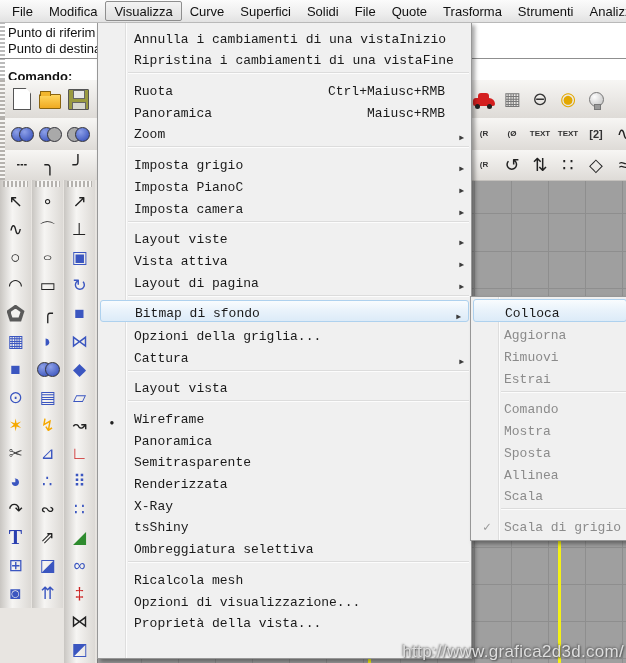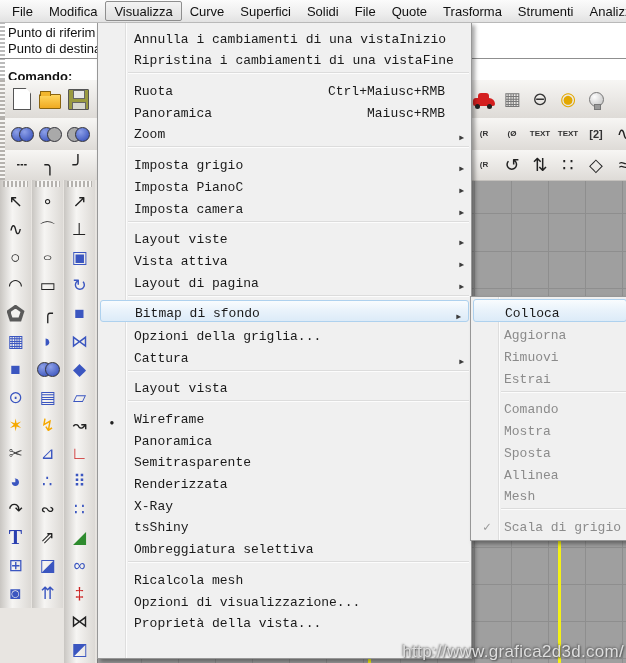--- a/index.html
+++ b/index.html
@@ -495,21 +495,21 @@
       <div class="mi dis">
         <span class="lbl">Mostra</span>
       </div>
       <div class="mi dis">
         <span class="lbl">Sposta</span>
       </div>
       <div class="mi dis">
         <span class="lbl">Allinea</span>
       </div>
       <div class="mi dis">
-        <span class="lbl">Mesh</span>
+        <span class="lbl">Scala</span>
       </div>
       <div class="msep"></div>
       <div class="mi dis">
         <span class="gutmark">✓</span>
         <span class="lbl">Scala di grigio</span>
       </div>
     </div>
 
   <div id="menubar">
       <div class="mb-item">File</div>

